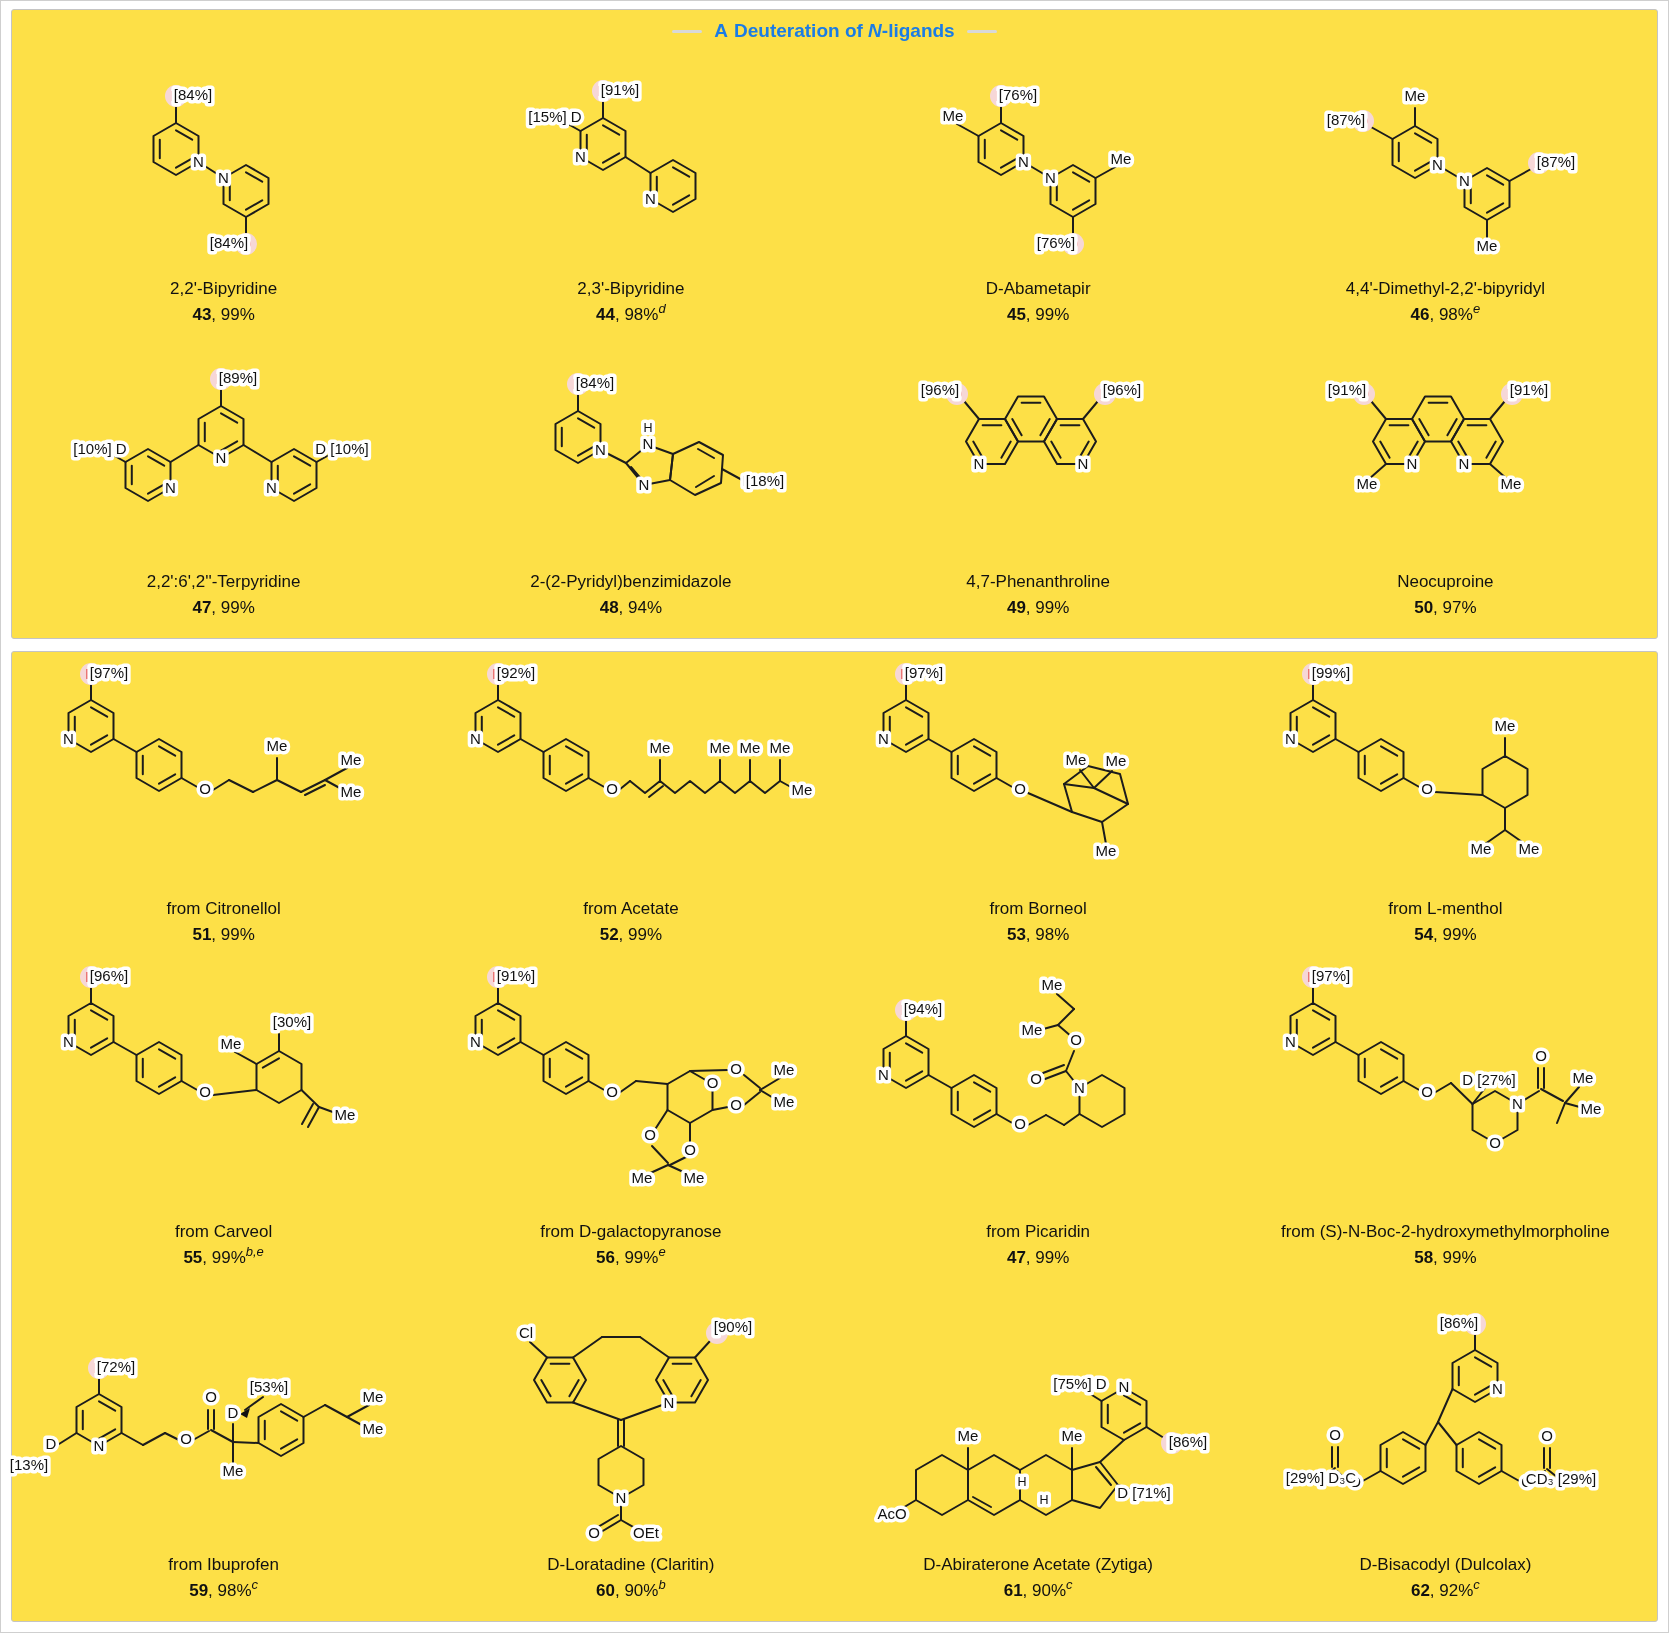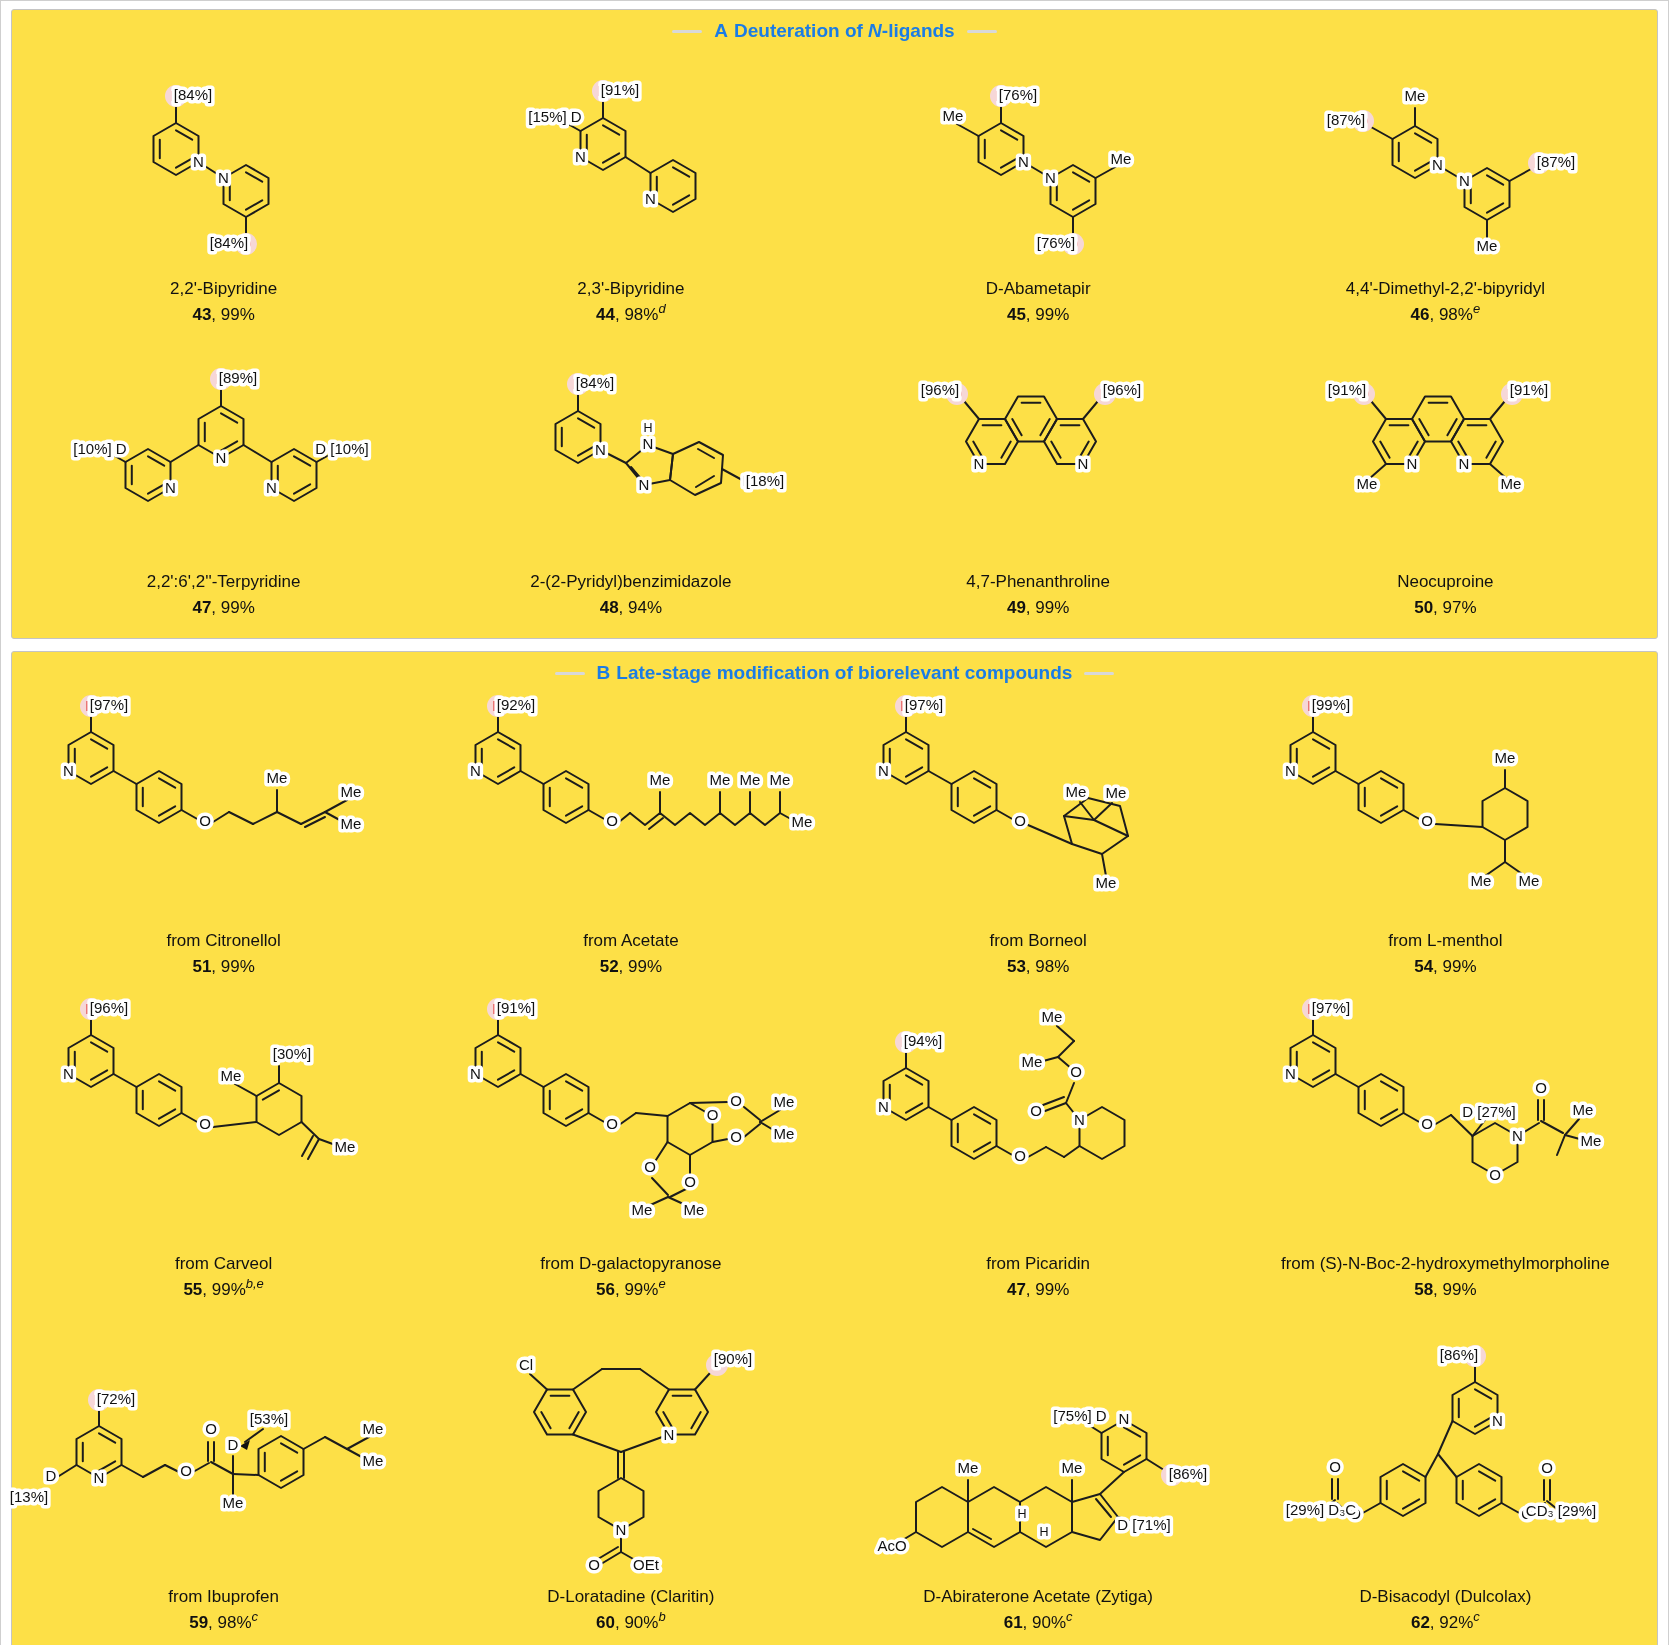--- a/index.html
+++ b/index.html
@@ -319,25 +319,20 @@
         <text x="286" y="58" text-anchor="start">[91%]</text>
       </svg>
       <div class="cname">Neocuproine</div>
       <div class="cres"><b>50</b><span>, 97%</span><i class="sup"></i></div>
     </div>
 
   </div>
 </section>
 
 <section class="panel">
-  <div class="sec-head">
-    <span class="rule"></span>
-    <div class="sec-title"><span class="pfx">B</span><span>Late-stage modification of biorelevant compounds</span><i></i><span></span></div>
-    <span class="rule"></span>
-  </div>
   <div class="grid">
 
     <div class="cell">
       <svg width="405" height="245" viewBox="0 0 405 245">
         <g>
           <g>
                 <polygon points="70,46 92.5,59 92.5,85 70,98 47.5,85 47.5,59" class="bond"></polygon>
                 <line x1="70" y1="53.28" x2="86.2" y2="62.64" class="bond"></line>
                 <line x1="86.2" y1="81.36" x2="70" y2="90.72" class="bond"></line>
                 <line x1="53.8" y1="81.36" x2="53.8" y2="62.64" class="bond"></line>

